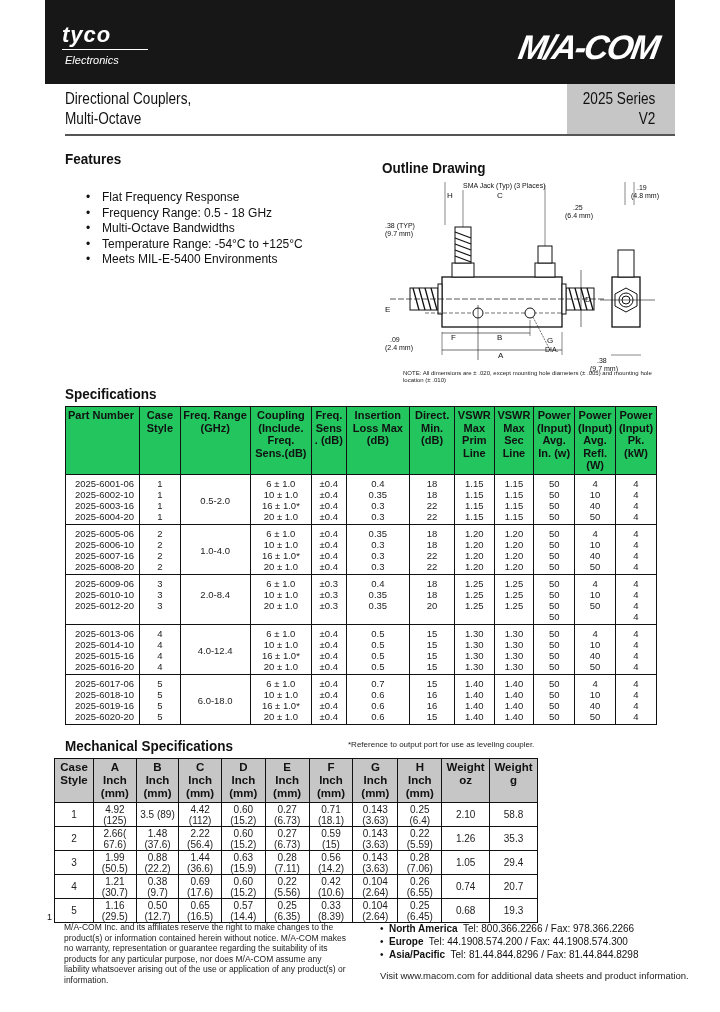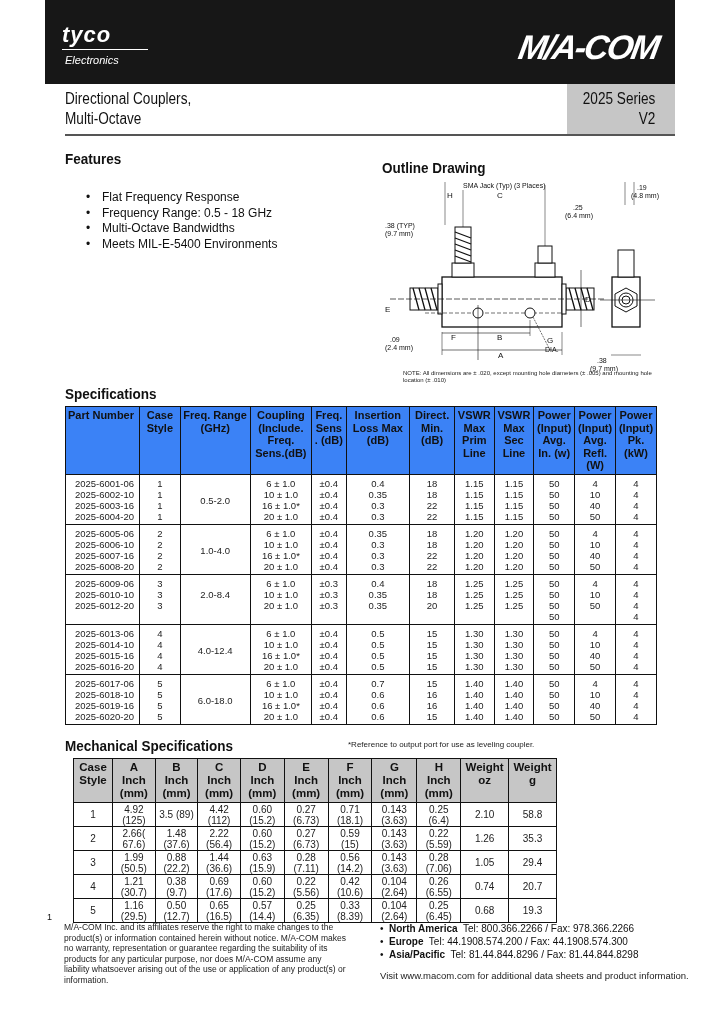--- a/index.html
+++ b/index.html
@@ -18,29 +18,29 @@
   .features-title{left:65px;top:150px;}
   .feature-list{position:absolute;left:70px;top:174px;margin:16px;padding:0;list-style:none;font-size:12px;line-height:15.5px;}
   .feature-list li{padding-left:16px;position:relative;}
   .feature-list li::before{content:"\2022";position:absolute;left:0;top:0;}
   .outline-title{left:382px;top:159px;}
   .drawing{position:absolute;left:385px;top:180px;width:280px;height:200px;}
   .drawing-note{position:absolute;left:403px;top:370px;font-size:6px;line-height:7px;width:270px;color:#222;}
   .spec-title{left:65px;top:385px;}
   table{border-collapse:collapse;position:absolute;}
   .spec-table{left:65px;top:406px;width:592px;font-size:9.5px;}
-  .spec-table th{background:#3b82f6;font-weight:bold;font-size:11px;line-height:12.5px;vertical-align:top;border:1px solid #111;padding:2px 2px;transform-origin:center;}
+  .spec-table th{background:#22c55e;font-weight:bold;font-size:11px;line-height:12.5px;vertical-align:top;border:1px solid #111;padding:2px 2px;transform-origin:center;}
   .spec-table td{border-left:1px solid #111;border-right:1px solid #111;text-align:center;line-height:11px;padding:0 2px;color:#222;}
   .spec-table tbody.grp{border-top:1px solid #111;border-bottom:1px solid #111;}
   .spec-table tbody.grp tr:first-child td{padding-top:3px;}
   .spec-table tbody.grp tr:last-child td{padding-bottom:2px;}
   .spec-table td.pn{text-align:center;padding-left:6px;}
   .mech-title{left:65px;top:737px;}
   .footnote{position:absolute;left:348px;top:740px;font-size:8px;color:#222;text-align:center;}
-  .mech-table{left:73px;top:758px;width:484px;font-size:10px;}
+  .mech-table{left:54px;top:758px;width:484px;font-size:10px;}
   .mech-table th{background:#c6c6c6;font-weight:bold;font-size:11.5px;line-height:13px;border:1px solid #111;padding:2px 2px;vertical-align:top;}
   .mech-table td{border:1px solid #111;text-align:center;height:23px;padding:0 2px;color:#222;}
   .page-number{position:absolute;left:47px;top:912px;font-size:9px;}
   .disclaimer{position:absolute;left:64px;top:922px;width:285px;font-size:8.5px;line-height:10.5px;color:#222;}
   .contacts{position:absolute;left:380px;top:922px;width:310px;font-size:10px;line-height:13px;margin:0;padding:0;list-style:none;}
   .contacts li{padding-left:9px;position:relative;}
   .contacts li::before{content:"\2022";position:absolute;left:0;}
   .contacts b{font-weight:bold;}
   .visit{position:absolute;left:380px;top:970px;font-size:9.5px;color:#222;}
 </style>
@@ -64,20 +64,21 @@
     <div>V2</div>
   </div>
 </div>
 <div class="title-rule"></div>
 
 <h2 class="features-title">Features</h2>
 <ul class="feature-list">
   <li>Flat Frequency Response</li>
   <li>Frequency Range: 0.5 - 18 GHz</li>
   <li>Multi-Octave Bandwidths</li>
+  <li>Temperature Range: -54°C to +125°C</li>
   <li>Meets MIL-E-5400 Environments</li>
 </ul>
 
 <h2 class="outline-title">Outline Drawing</h2>
 <svg class="drawing" viewBox="0 0 280 200" xmlns="http://www.w3.org/2000/svg" font-family="Liberation Sans, sans-serif" font-size="7" fill="#111">
 
   <rect x="57" y="97" width="120" height="50" fill="#fff" stroke="#111" stroke-width="1.3"></rect>
 
   <rect x="67" y="83" width="22" height="14" fill="#fff" stroke="#111"></rect>
   <rect x="70" y="47" width="16" height="36" fill="#fff" stroke="#111"></rect>

